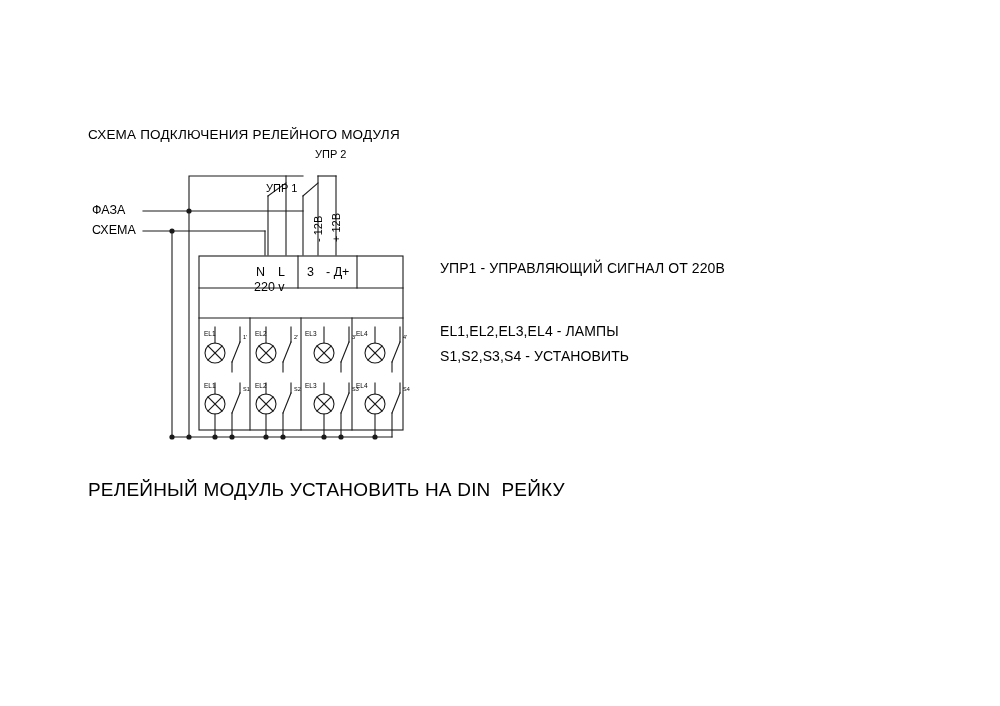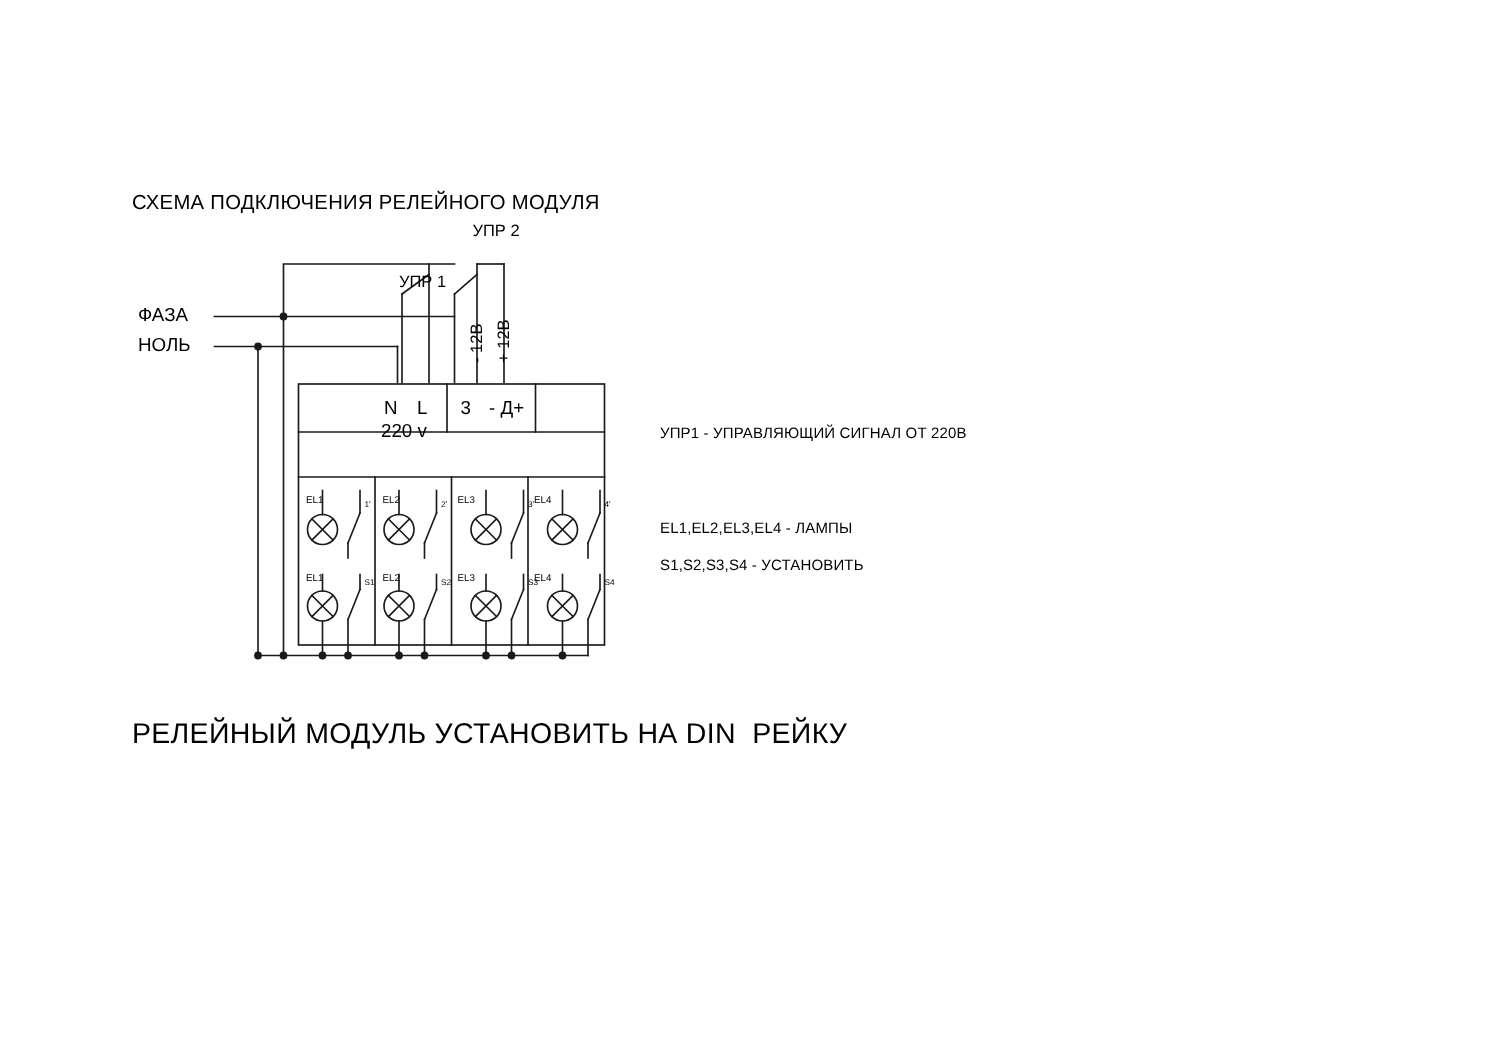--- a/index.html
+++ b/index.html
@@ -22,23 +22,22 @@
     position: absolute;
     white-space: pre;
     color: #000;
     font-family: "Liberation Sans", sans-serif;
   }
   .title {
     font-size: 13.5px;
     letter-spacing: 0.2px;
   }
   .legend {
-    font-size: 10px;
+    font-size: 14px;
     letter-spacing: 0.1px;
-    margin-top: 24px;
   }
   .footer {
     font-size: 19px;
     letter-spacing: 0.2px;
   }
   .label-med {
     font-size: 12.5px;
   }
   .label-sm {
     font-size: 11px;
@@ -181,21 +180,21 @@
       <circle cx="375" cy="437" r="2.6"></circle>
       <circle cx="232" cy="437" r="2.6"></circle>
       <circle cx="283" cy="437" r="2.6"></circle>
       <circle cx="341" cy="437" r="2.6"></circle>
     </g>
   </svg>
 
   <div class="txt title" style="left:88px; top:127px;">СХЕМА ПОДКЛЮЧЕНИЯ РЕЛЕЙНОГО МОДУЛЯ</div>
 
   <div class="txt label-med" style="left:92px; top:203px;text-align:center;">ФАЗА</div>
-  <div class="txt label-med" style="left:92px; top:223px;">НОЛЬ</div>
+  <div class="txt label-med" style="left:92px; top:223px;">СХЕМА</div>
 
   <div class="txt label-sm" style="left:254px; top:182px;margin-left:12px;">УПР 1</div>
   <div class="txt label-sm" style="left:315px; top:148px;">УПР 2</div>
 
   <div class="txt label-sm vert" style="left:312px; top:242px;">- 12В</div>
   <div class="txt label-sm vert" style="left:330px; top:242px;">+ 12В</div>
 
   <div class="txt label-med" style="left:256px; top:265px;">N</div>
   <div class="txt label-med" style="left:278px; top:265px;">L</div>
   <div class="txt label-med" style="left:254px; top:280px;">220 v</div>

